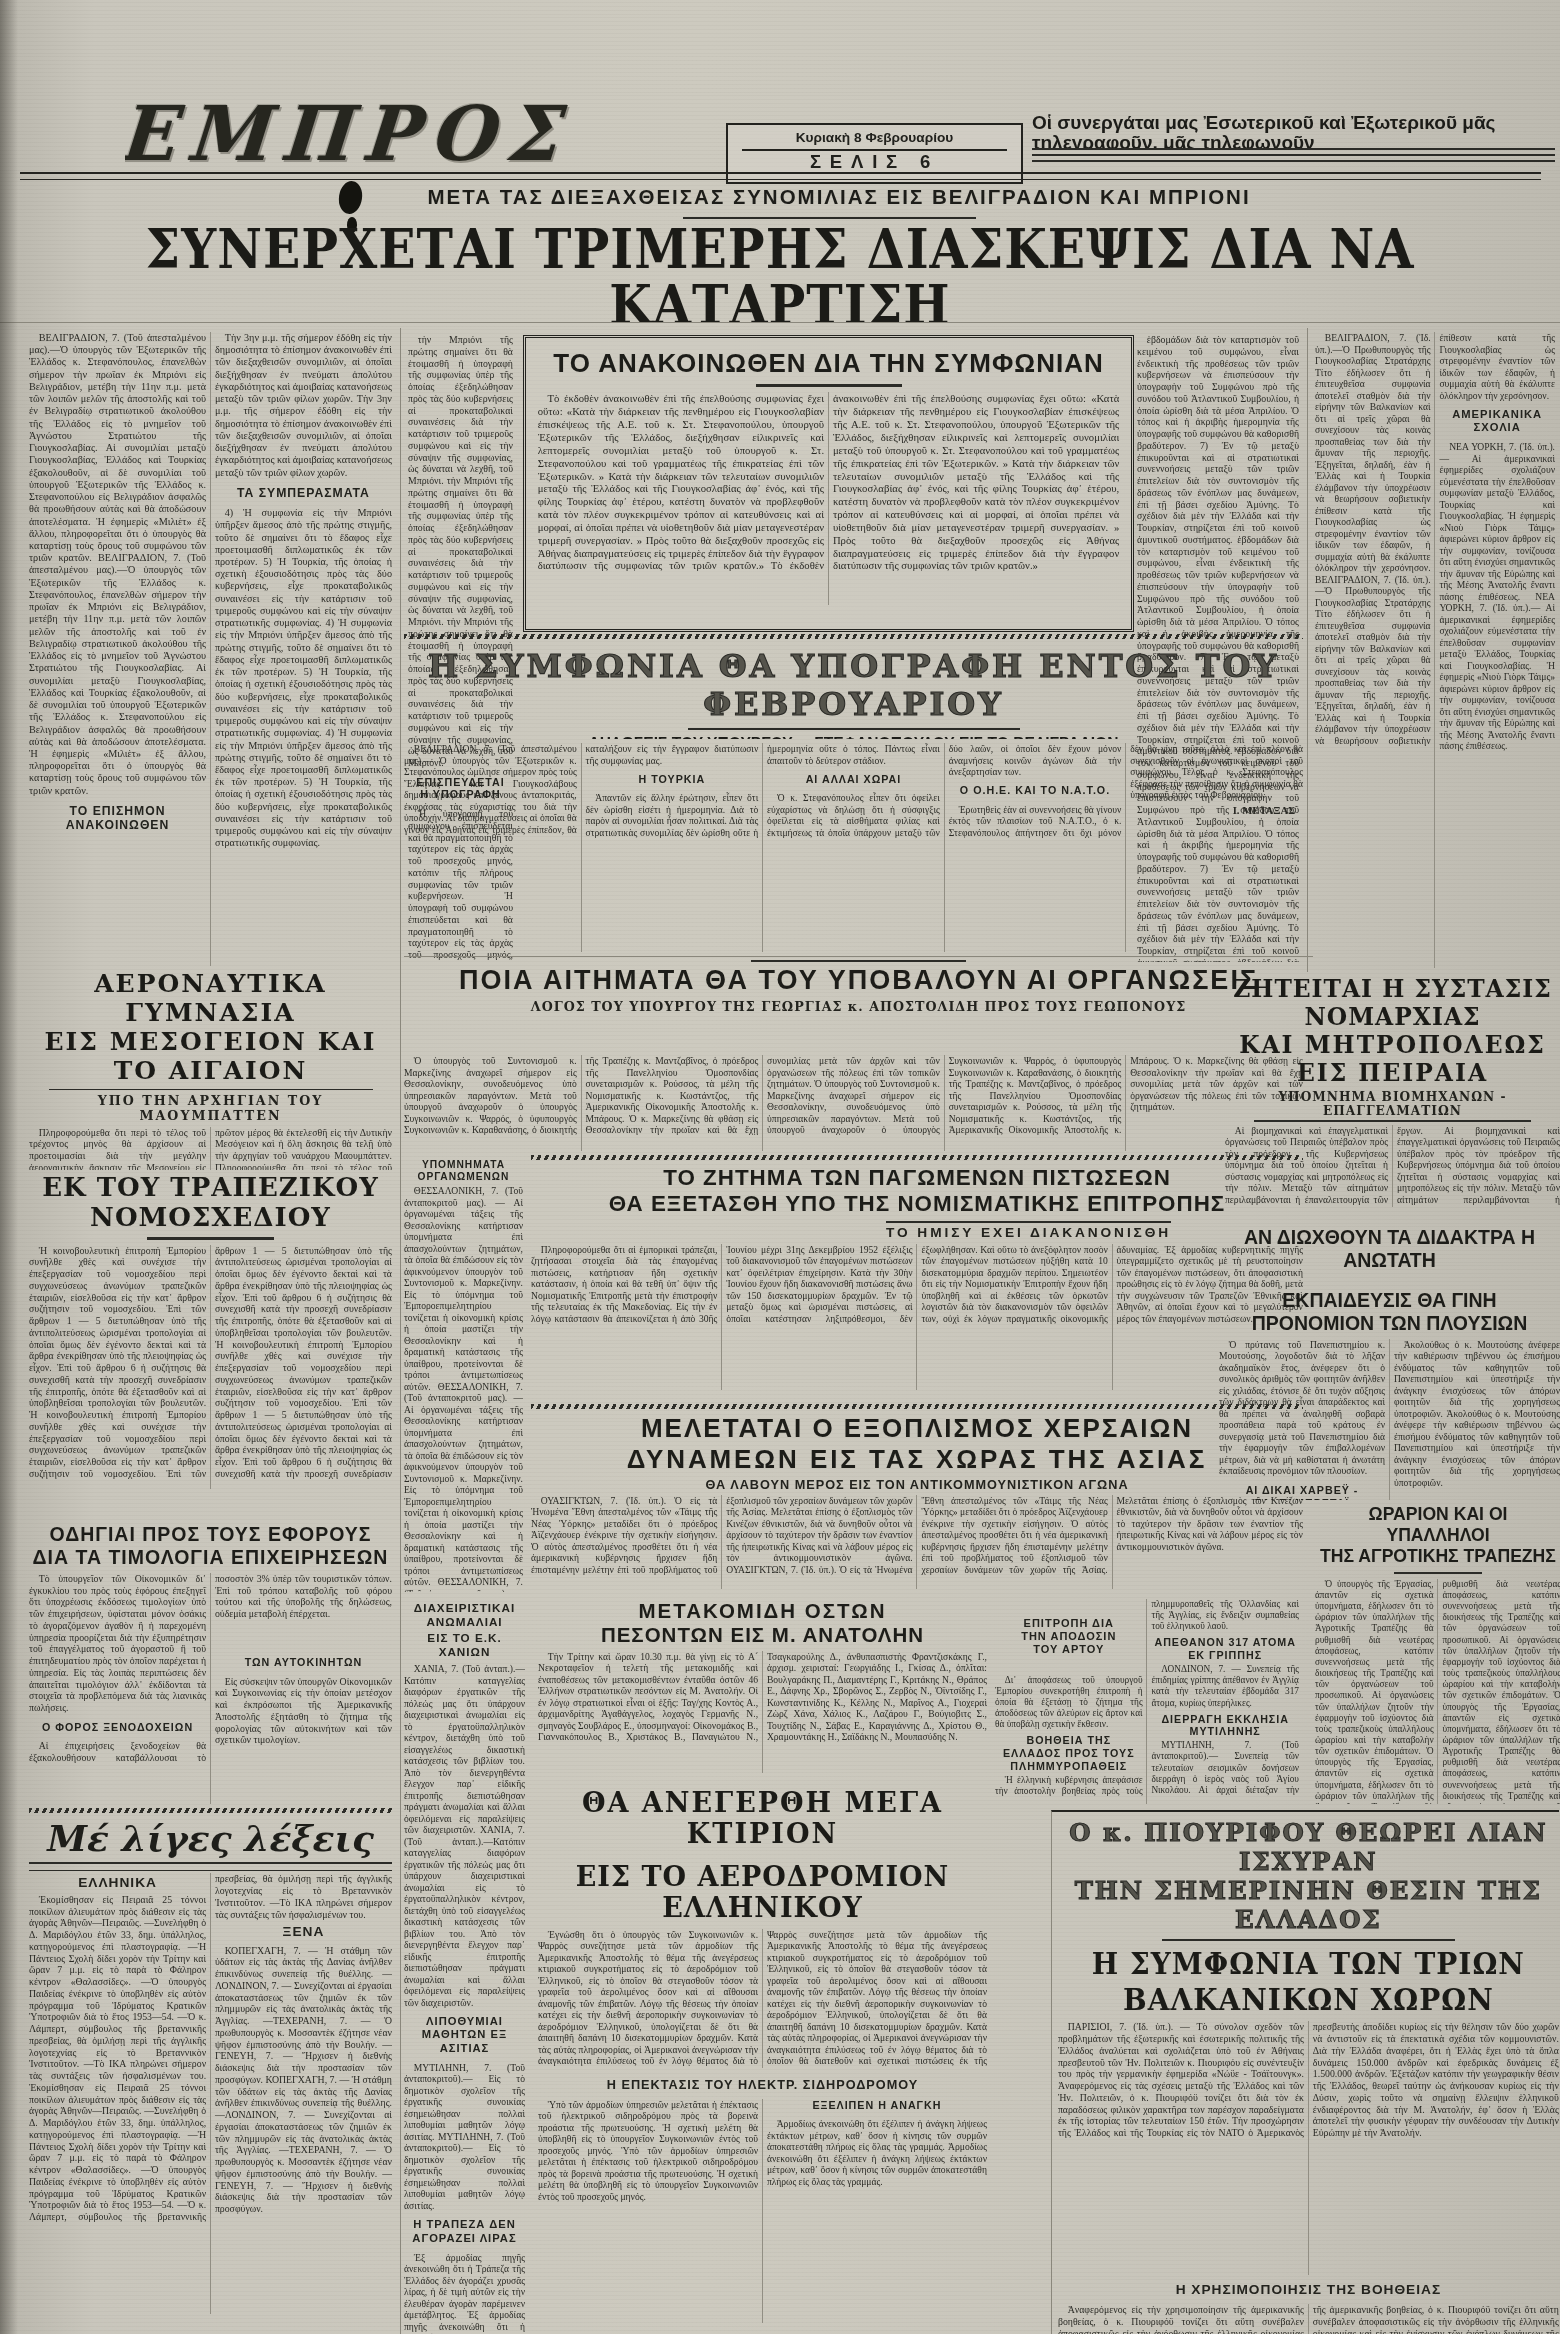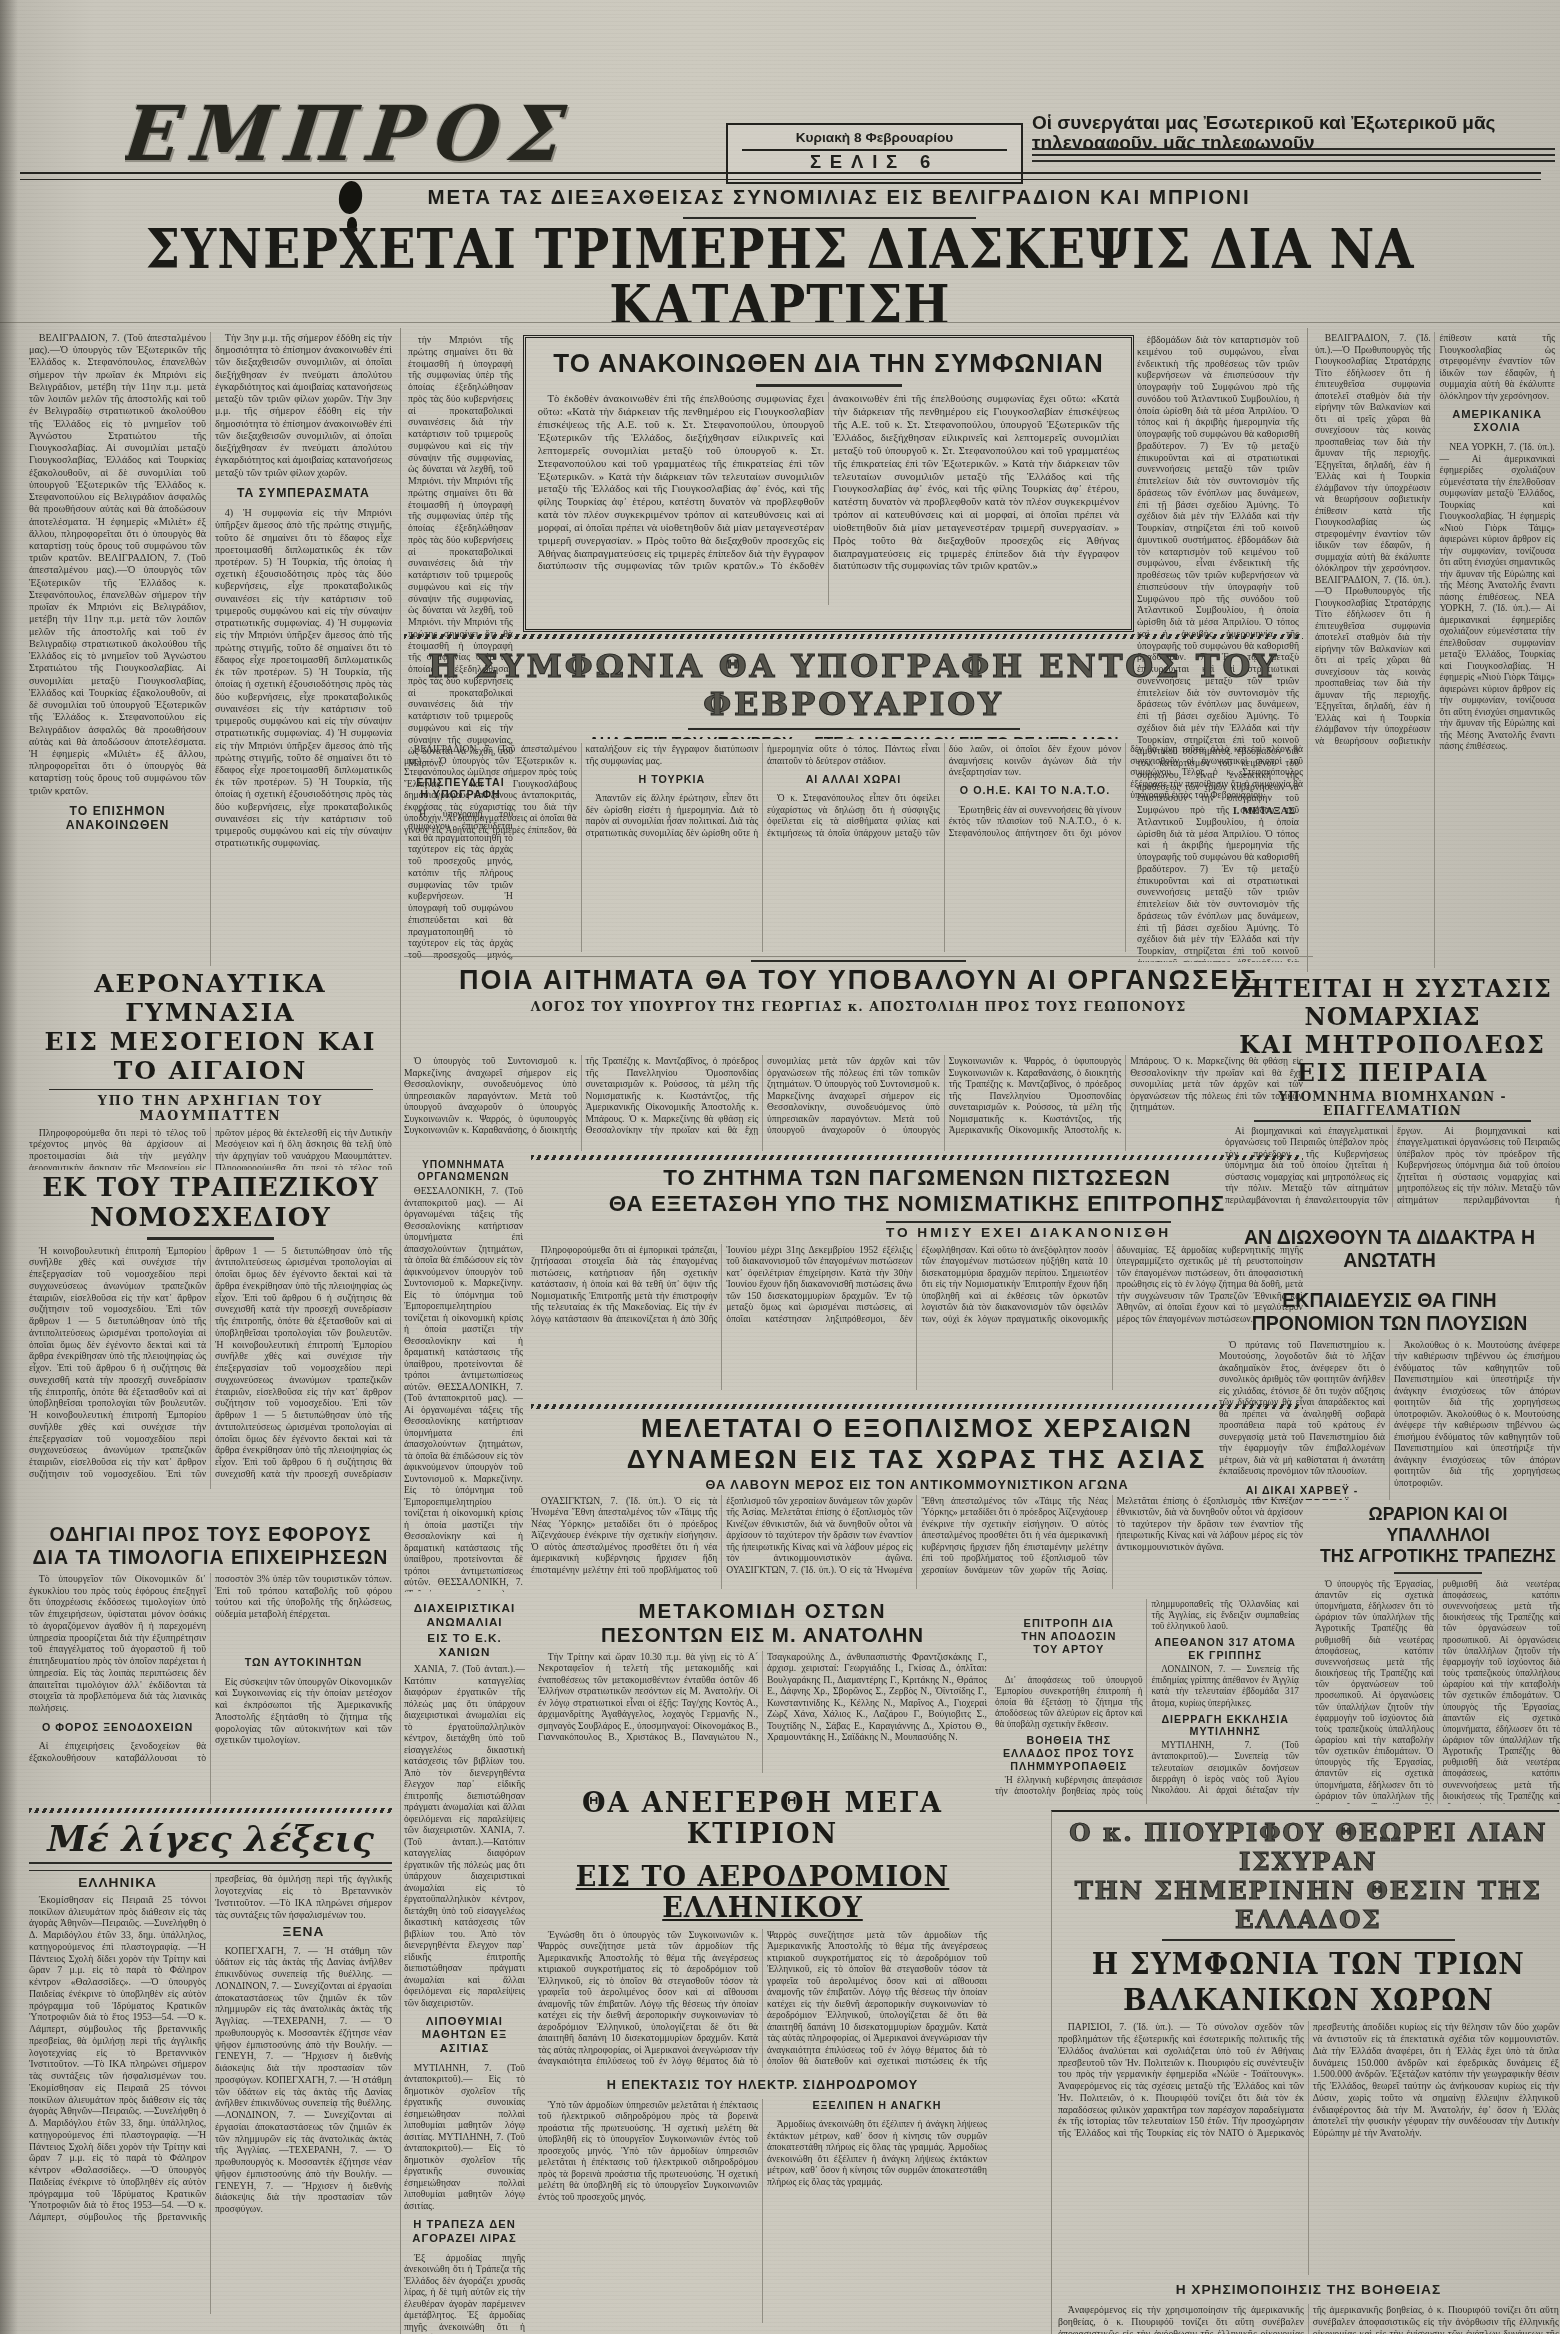--- a/index.html
+++ b/index.html
@@ -235,21 +235,21 @@
   <section class="blk" style="left:538px;top:1599px;width:449px;height:174px;">
     <h2 class="h-sans" style="font-size:20.5px;margin:0;letter-spacing:2px;">ΜΕΤΑΚΟΜΙΔΗ ΟΣΤΩΝ</h2>
     <h2 class="h-sans" style="font-size:20.5px;margin:0;letter-spacing:1px;">ΠΕΣΟΝΤΩΝ ΕΙΣ Μ. ΑΝΑΤΟΛΗΝ</h2>
     <div class="body c2" style="height:123px;font-size:9.6px;margin-top:3.9px;">
       <p>Τὴν Τρίτην καὶ ὥραν 10.30 π.μ. θὰ γίνῃ εἰς τὸ Α´ Νεκροταφεῖον ἡ τελετὴ τῆς μετακομιδῆς καὶ ἐναποθέσεως τῶν μετακομισθέντων ἐνταῦθα ὀστῶν 46 Ἑλλήνων στρατιωτικῶν πεσόντων εἰς Μ. Ἀνατολήν. Οἱ ἐν λόγῳ στρατιωτικοὶ εἶναι οἱ ἑξῆς: Ταγ/χης Κοντὸς Α., ἀρχιμανδρίτης Ἀγαθάγγελος, λοχαγὸς Γερμανῆς Ν., σμηναγὸς Σουβλάρος Ε., ὑποσμηναγοί: Οἰκονομάκος Β., Γιαννακόπουλος Β., Χριστάκος Β., Παναγιώτου Ν., Τσαγκαρούλης Δ., ἀνθυπασπιστὴς Φραντζισκάκης Γ., ἀρχισμ. χειρισταί: Γεωργιάδης Ι., Γκίσας Δ., ὁπλῖται: Βουλγαράκης Π., Διαμαντέρης Γ., Κριτάκης Ν., Θράπος Ε., Δάφνης Χρ., Σβορῶνος Σ., Ζερβὸς Ν., Ὀϊντσίδης Γ., Κωνσταντινίδης Κ., Κέλλης Ν., Μαρῖνος Α., Γιοχεραὶ Ζὼρζ Χάνα, Χάλιος Κ., Λαζάρου Γ., Βούγιοβιτς Σ., Τουχτίδης Ν., Σάβας Ε., Καραγιάννης Δ., Χρίστου Θ., Χραμουντάκης Η., Σαϊδάκης Ν., Μουπασύδης Ν.</p>
     </div>
   </section>
 
   <section class="blk" style="left:538px;top:1775px;width:449px;height:293px;">
     <h2 class="h-slab" style="font-size:27px;margin:12px;letter-spacing:2px;">ΘΑ ΑΝΕΓΕΡΘΗ ΜΕΓΑ ΚΤΙΡΙΟΝ</h2>
-    <h2 class="h-slab" style="font-size:27px;margin:0;letter-spacing:1px;text-decoration:underline;">ΕΙΣ ΤΟ ΑΕΡΟΔΡΟΜΙΟΝ ΕΛΛΗΝΙΚΟΥ</h2>
+    <h2 class="h-slab" style="font-size:27px;margin:0;letter-spacing:1px;">ΕΙΣ ΤΟ ΑΕΡΟΔΡΟΜΙΟΝ ΕΛΛΗΝΙΚΟΥ</h2>
     <div class="body c2" style="height:220px;font-size:9.6px;margin-top:5.9px;">
       <p>Ἐγνώσθη ὅτι ὁ ὑπουργὸς τῶν Συγκοινωνιῶν κ. Ψαρρὸς συνεζήτησε μετὰ τῶν ἁρμοδίων τῆς Ἀμερικανικῆς Ἀποστολῆς τὸ θέμα τῆς ἀνεγέρσεως κτιριακοῦ συγκροτήματος εἰς τὸ ἀεροδρόμιον τοῦ Ἑλληνικοῦ, εἰς τὸ ὁποῖον θὰ στεγασθοῦν τόσον τὰ γραφεῖα τοῦ ἀερολιμένος ὅσον καὶ αἱ αἴθουσαι ἀναμονῆς τῶν ἐπιβατῶν. Λόγῳ τῆς θέσεως τὴν ὁποίαν κατέχει εἰς τὴν διεθνῆ ἀεροπορικὴν συγκοινωνίαν τὸ ἀεροδρόμιον Ἑλληνικοῦ, ὑπολογίζεται δὲ ὅτι θὰ ἀπαιτηθῆ δαπάνη 10 δισεκατομμυρίων δραχμῶν. Κατὰ τὰς αὐτὰς πληροφορίας, οἱ Ἀμερικανοὶ ἀνεγνώρισαν τὴν ἀναγκαιότητα ἐπιλύσεως τοῦ ἐν λόγῳ θέματος διὰ τὸ ὁποῖον θὰ διατεθοῦν καὶ σχετικαὶ πιστώσεις ἐκ τῆς βοηθείας. Ἐγνώσθη ὅτι ὁ ὑπουργὸς τῶν Συγκοινωνιῶν κ. Ψαρρὸς συνεζήτησε μετὰ τῶν ἁρμοδίων τῆς Ἀμερικανικῆς Ἀποστολῆς τὸ θέμα τῆς ἀνεγέρσεως κτιριακοῦ συγκροτήματος εἰς τὸ ἀεροδρόμιον τοῦ Ἑλληνικοῦ, εἰς τὸ ὁποῖον θὰ στεγασθοῦν τόσον τὰ γραφεῖα τοῦ ἀερολιμένος ὅσον καὶ αἱ αἴθουσαι ἀναμονῆς τῶν ἐπιβατῶν. Λόγῳ τῆς θέσεως τὴν ὁποίαν κατέχει εἰς τὴν διεθνῆ ἀεροπορικὴν συγκοινωνίαν τὸ ἀεροδρόμιον Ἑλληνικοῦ, ὑπολογίζεται δὲ ὅτι θὰ ἀπαιτηθῆ δαπάνη 10 δισεκατομμυρίων δραχμῶν. Κατὰ τὰς αὐτὰς πληροφορίας, οἱ Ἀμερικανοὶ ἀνεγνώρισαν τὴν ἀναγκαιότητα ἐπιλύσεως τοῦ ἐν λόγῳ θέματος διὰ τὸ ὁποῖον θὰ διατεθοῦν καὶ σχετικαὶ πιστώσεις ἐκ τῆς βοηθείας.</p>
     </div>
   </section>
 
   <section class="blk" style="left:538px;top:2071px;width:449px;height:263px;">
     <h4 class="subhead" style="font-size:12.7px;">Η ΕΠΕΚΤΑΣΙΣ ΤΟΥ ΗΛΕΚΤΡ. ΣΙΔΗΡΟΔΡΟΜΟΥ</h4>
     <div class="body c2" style="height:224px;font-size:9.6px;">
       <p>Ὑπὸ τῶν ἁρμοδίων ὑπηρεσιῶν μελετᾶται ἡ ἐπέκτασις τοῦ ἠλεκτρικοῦ σιδηροδρόμου πρὸς τὰ βορεινὰ προάστια τῆς πρωτευούσης. Ἡ σχετικὴ μελέτη θὰ ὑποβληθῆ εἰς τὸ ὑπουργεῖον Συγκοινωνιῶν ἐντὸς τοῦ προσεχοῦς μηνός. Ὑπὸ τῶν ἁρμοδίων ὑπηρεσιῶν μελετᾶται ἡ ἐπέκτασις τοῦ ἠλεκτρικοῦ σιδηροδρόμου πρὸς τὰ βορεινὰ προάστια τῆς πρωτευούσης. Ἡ σχετικὴ μελέτη θὰ ὑποβληθῆ εἰς τὸ ὑπουργεῖον Συγκοινωνιῶν ἐντὸς τοῦ προσεχοῦς μηνός.</p>
       <h4 class="subhead" style="font-size:10.7px;">ΕΞΕΛΙΠΕΝ Η ΑΝΑΓΚΗ</h4>

